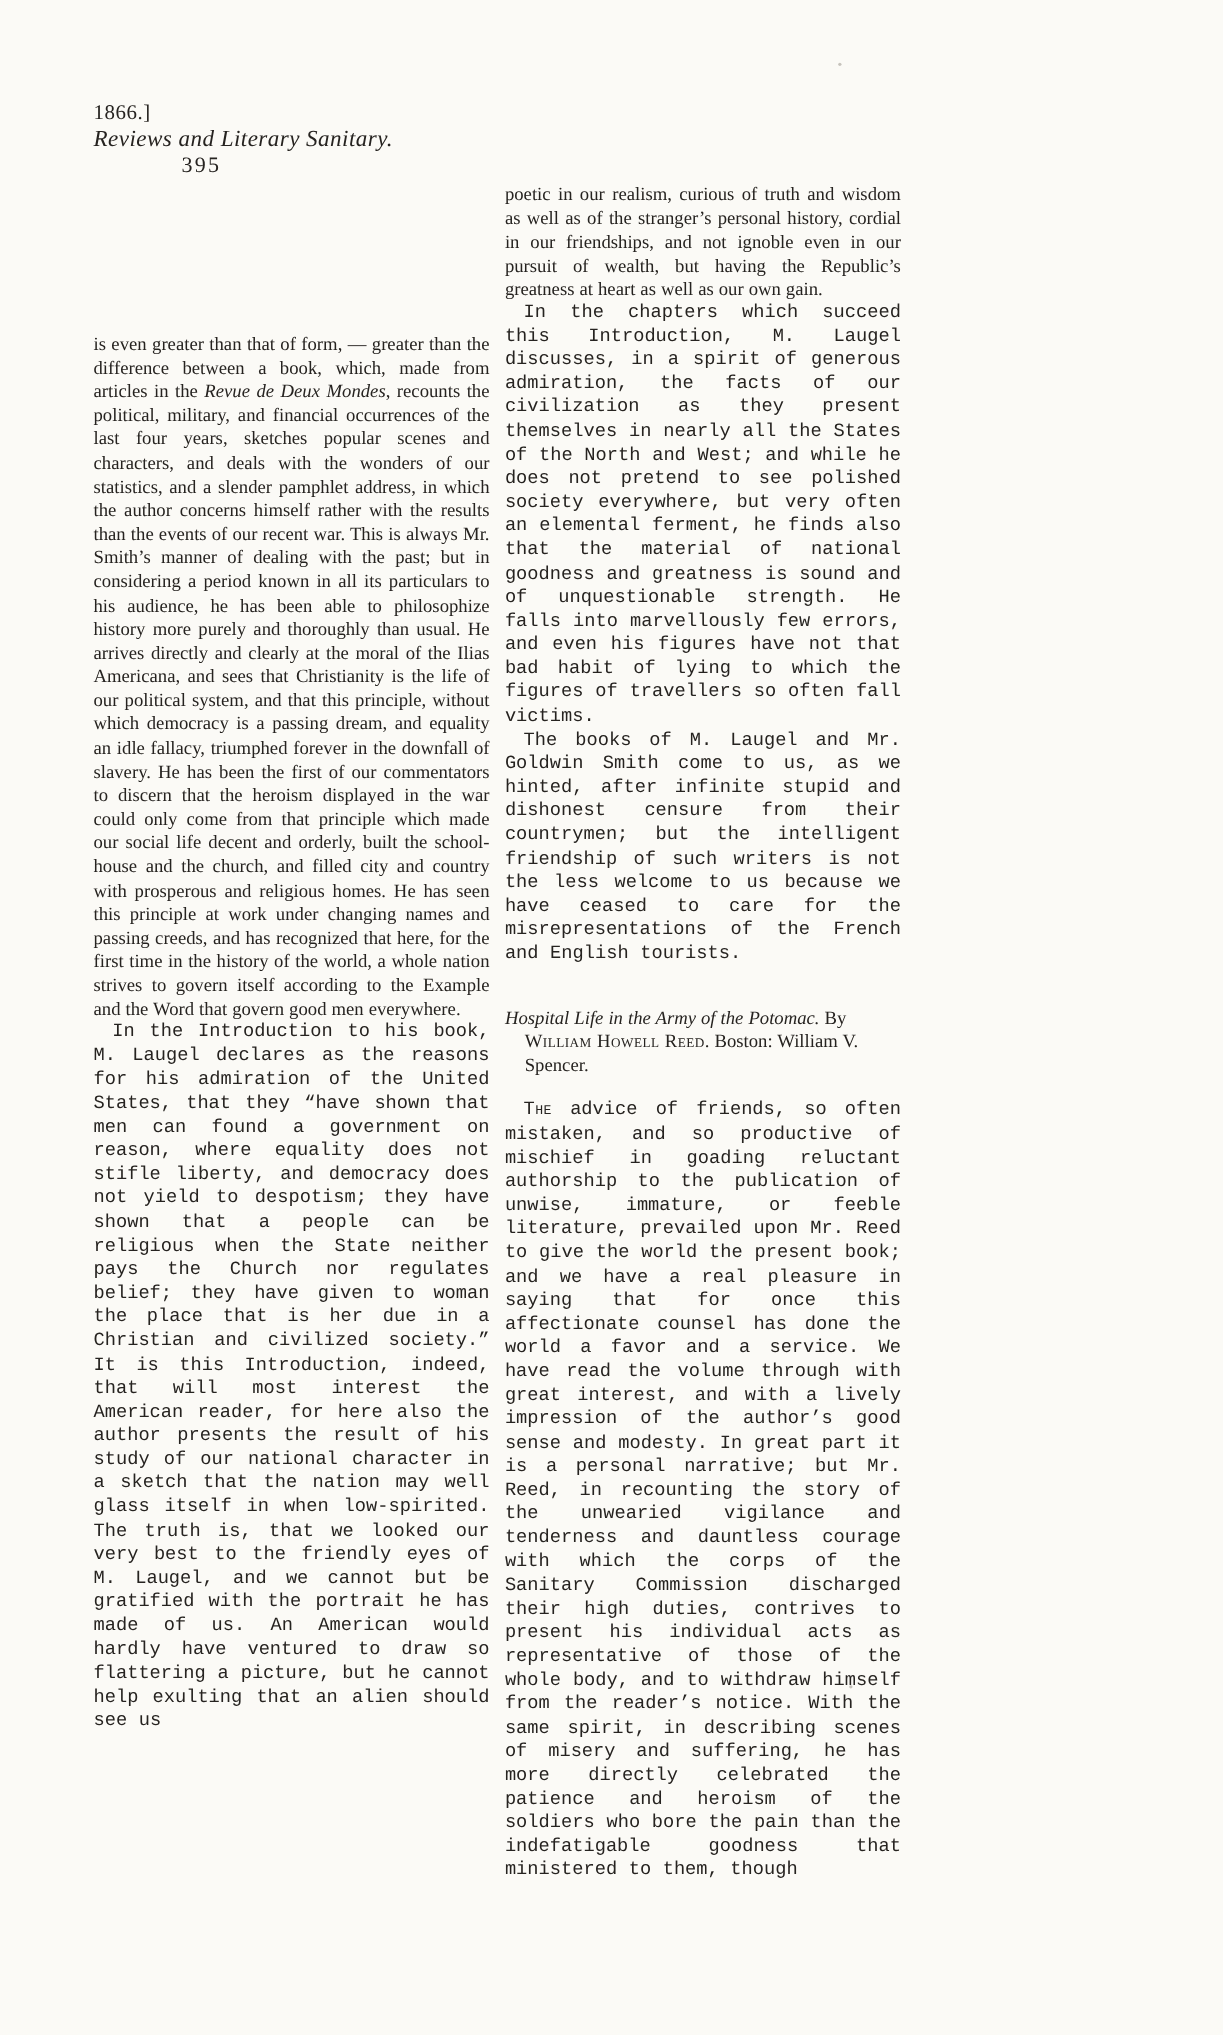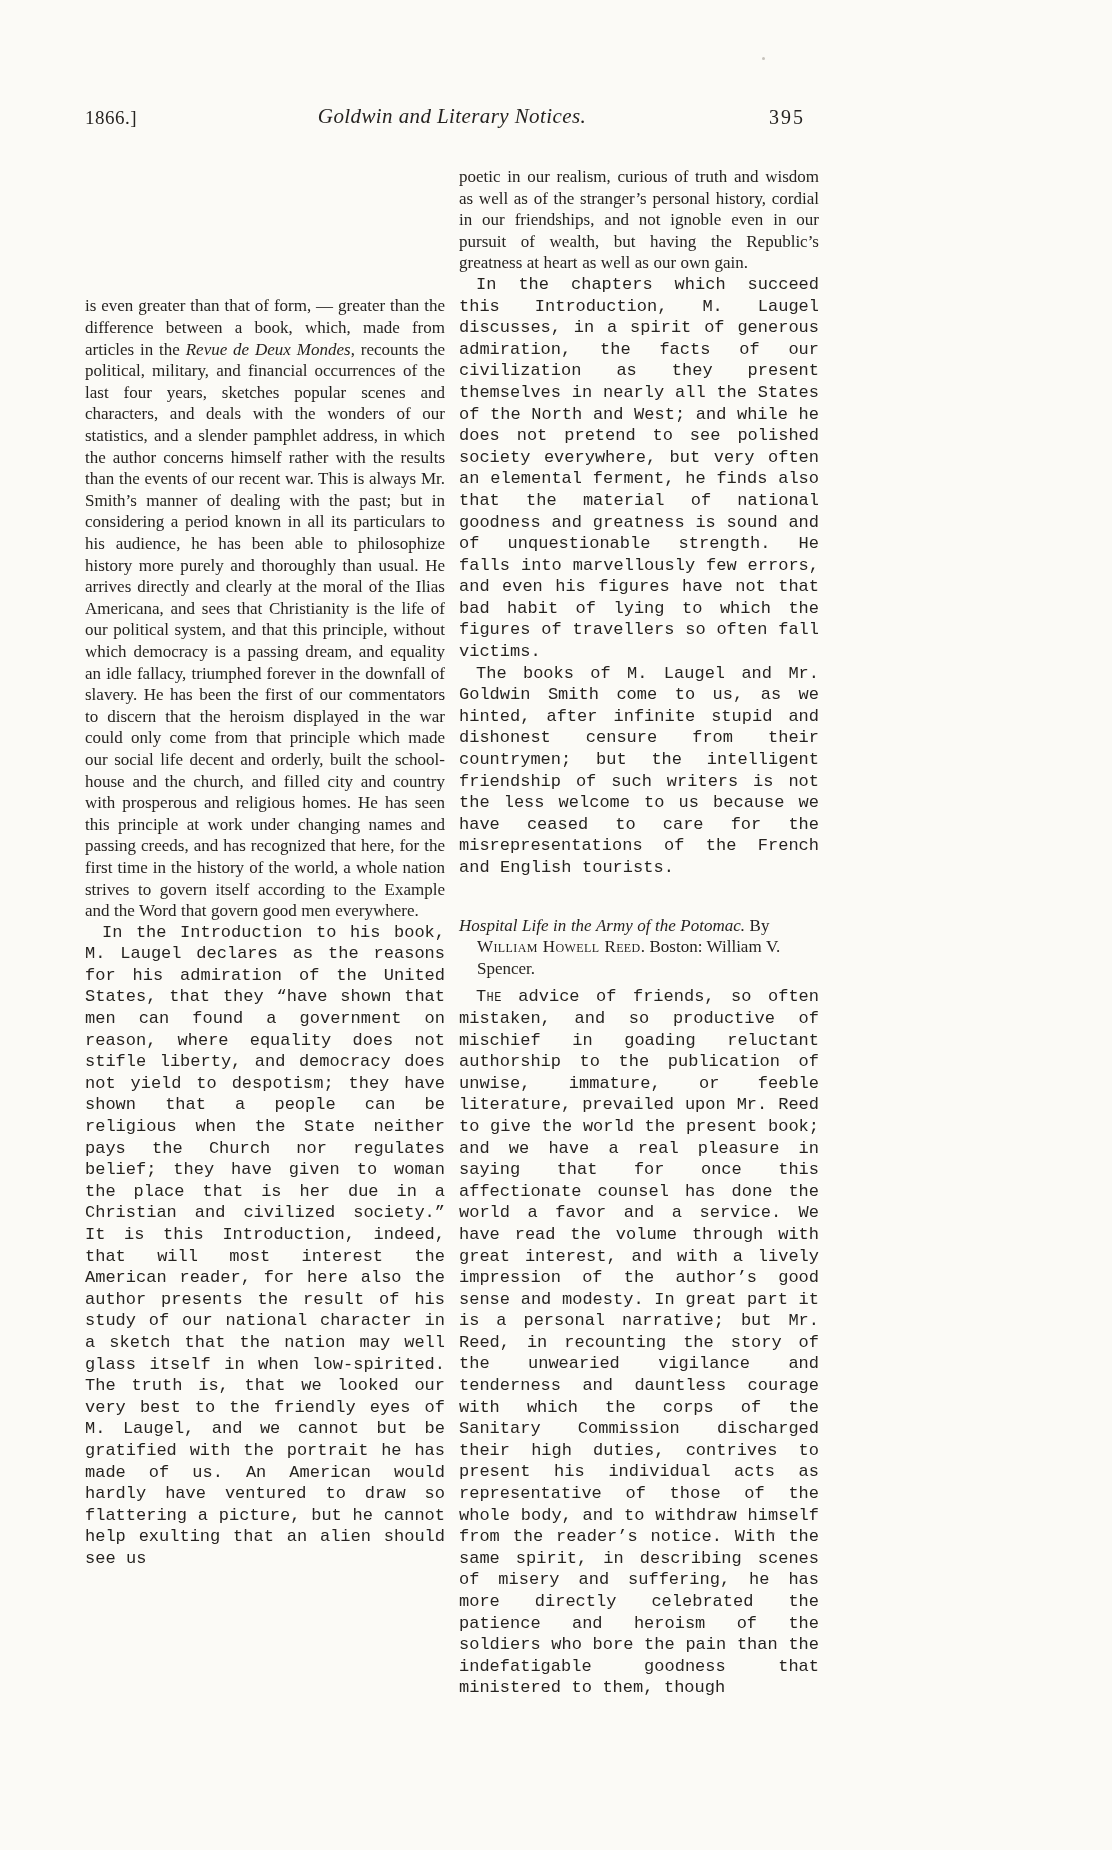--- a/index.html
+++ b/index.html
@@ -10,59 +10,59 @@
   body{
     width:1112px;height:1850px;
     background:var(--paper);
     color:var(--ink);
     font-family:"Liberation Serif","DejaVu Serif",serif;
     -webkit-font-smoothing:antialiased;
   }
   .page{position:relative;width:1112px;height:1850px;overflow:hidden;background:var(--paper);}
 
   .page-header{
-    position:absolute;top:104px;left:85px;width:734px;
-    display:flex;align-items:flex-end;
+    position:absolute;top:92px;left:85px;width:734px;
+    display:flex;align-items:flex-start;flex-direction:column;
   }
   .header-left{width:130px;font-size:19px;letter-spacing:0.5px;}
   .header-center{flex:1;text-align:center;font-style:italic;font-size:21px;letter-spacing:0.4px;}
   .header-right{width:130px;text-align:right;font-size:20px;letter-spacing:2px;padding-right:14px;box-sizing:border-box;}
 
   .columns{
     position:absolute;top:166px;left:85px;width:734px;
     display:flex;gap:14px;align-items:center;
   }
   .column{
     width:360px;
     font-size:17px;
     line-height:21.6px;
     text-align:justify;
     hyphens:auto;-webkit-hyphens:auto;
     word-spacing:0.3px;
   }
   p.para{margin:0;padding:0;}
   p.indent{text-indent:17px;font-family:Liberation Mono, monospace;}
   p.citation{
-    margin:36px 0 7px;
+    margin:36px 0 20px;
     padding-left:18px;text-indent:-18px;
     text-align:left;
   }
   .italic{font-style:italic;}
   .smallcaps{font-variant:small-caps;letter-spacing:0.4px;}
 
   .speck{position:absolute;width:3px;height:3px;border-radius:50%;background:#9a958c;opacity:.55;}
 </style>
 </head>
 <body>
 
 <div class="page">
 
   <header class="page-header">
     <span class="header-left">1866.]</span>
-    <span class="header-center">Goldwin and Literary Notices.</span>
+    <span class="header-center">Reviews and Literary Sanitary.</span>
     <span class="header-right">395</span>
   </header>
 
   <main class="columns">
     <section class="column">
         <p class="para"><span>is even greater than that of form, — greater than the difference between a book, which, made from articles in the </span><span class="italic">Revue de Deux Mondes</span><span>, recounts the political, military, and financial occurrences of the last four years, sketches popular scenes and characters, and deals with the wonders of our statistics, and a slender pamphlet address, in which the author concerns himself rather with the results than the events of our recent war. This is always Mr. Smith’s manner of dealing with the past; but in considering a period known in all its particulars to his audience, he has been able to philosophize history more purely and thoroughly than usual. He arrives directly and clearly at the moral of the Ilias Americana, and sees that Christianity is the life of our political system, and that this principle, without which democracy is a passing dream, and equality an idle fallacy, triumphed forever in the downfall of slavery. He has been the first of our commentators to discern that the heroism displayed in the war could only come from that principle which made our social life decent and orderly, built the school-house and the church, and filled city and country with prosperous and religious homes. He has seen this principle at work under changing names and passing creeds, and has recognized that here, for the first time in the history of the world, a whole nation strives to govern itself according to the Example and the Word that govern good men everywhere.</span></p>
         <p class="para indent"><span>In the Introduction to his book, M. Laugel declares as the reasons for his admiration of the United States, that they “have shown that men can found a government on reason, where equality does not stifle liberty, and democracy does not yield to despotism; they have shown that a people can be religious when the State neither pays the Church nor regulates belief; they have given to woman the place that is her due in a Christian and civilized society.” It is this Introduction, indeed, that will most interest the American reader, for here also the author presents the result of his study of our national character in a sketch that the nation may well glass itself in when low-spirited. The truth is, that we looked our very best to the friendly eyes of M. Laugel, and we cannot but be gratified with the portrait he has made of us. An American would hardly have ventured to draw so flattering a picture, but he cannot help exulting that an alien should see us</span></p>
       </section>
     <section class="column">
         <p class="para"><span>poetic in our realism, curious of truth and wisdom as well as of the stranger’s personal history, cordial in our friendships, and not ignoble even in our pursuit of wealth, but having the Republic’s greatness at heart as well as our own gain.</span></p>

